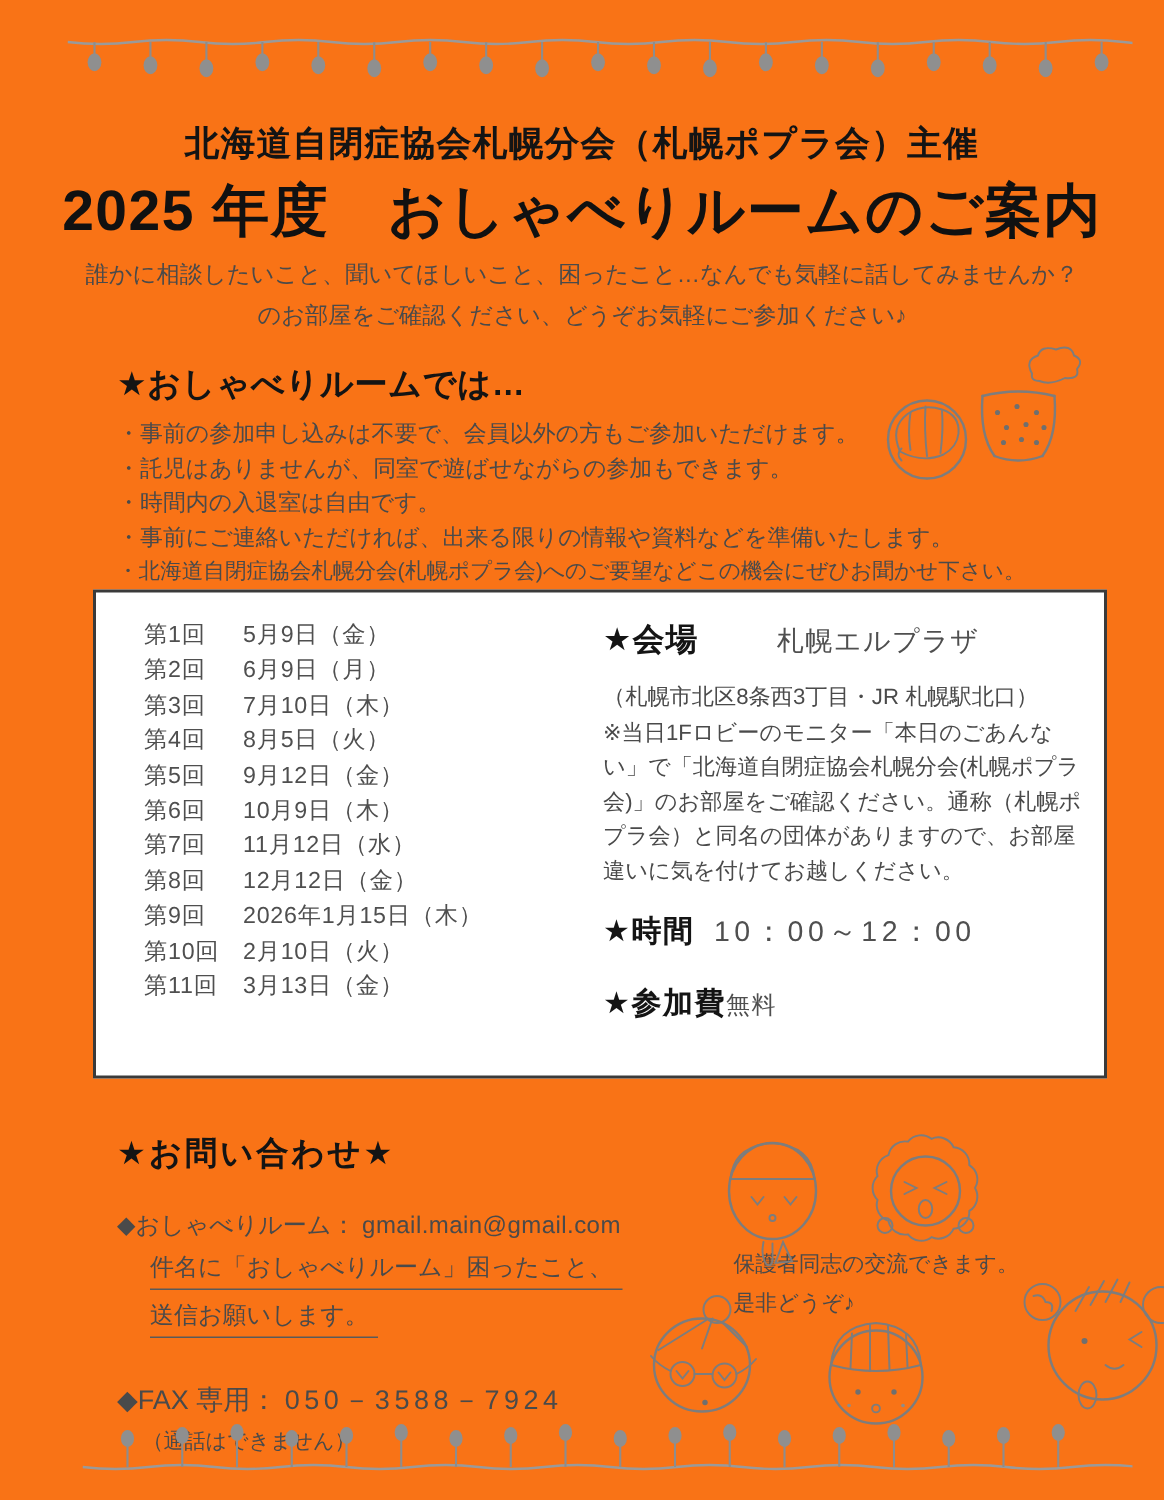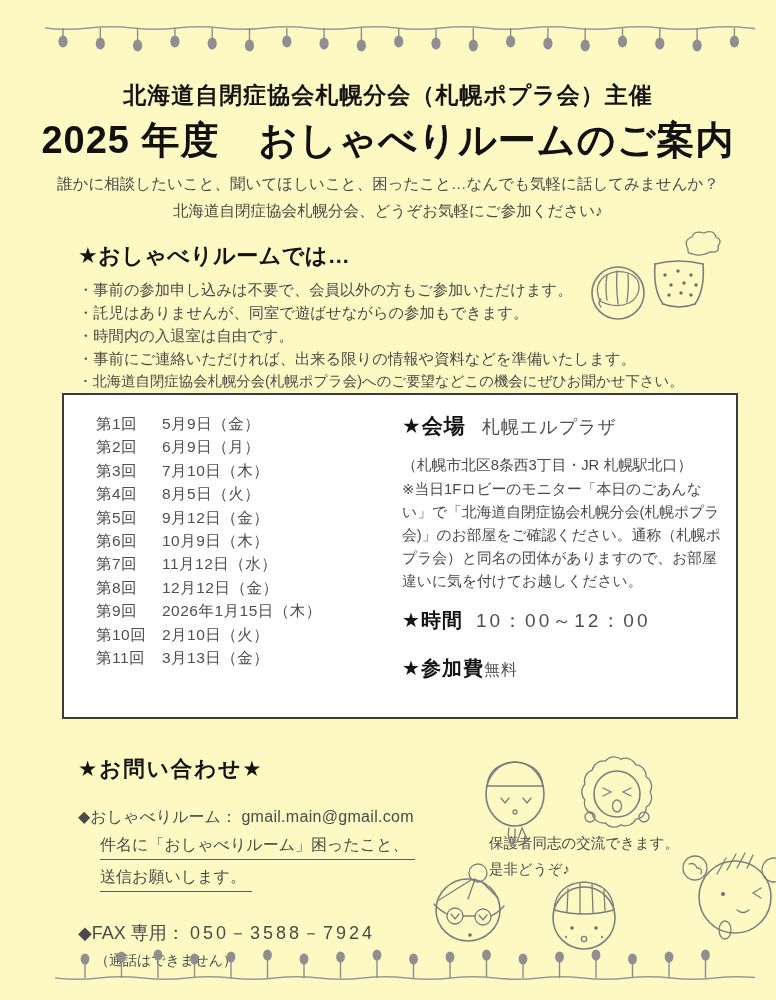--- a/index.html
+++ b/index.html
@@ -1,16 +1,16 @@
 <!DOCTYPE html>
 <html><head>
 <meta charset="utf-8">
 <style>
   html,body{margin:0;padding:0;background:#fff;}
-  .page{position:relative;width:776px;height:1000px;background:#fef9c3;overflow:hidden;
+  .page{position:relative;width:776px;height:1000px;background:#f97316;overflow:hidden;
         font-family:"Liberation Sans","DejaVu Sans",sans-serif;color:#4a4a4a;}
   svg{display:block;}
   .stroke{fill:none;stroke:#7d7d7d;stroke-width:1.6;stroke-linecap:round;stroke-linejoin:round;}
   .stroke-thin{fill:none;stroke:#7d7d7d;stroke-width:1.3;stroke-linecap:round;}
   .garland-top{position:absolute;left:45px;top:8px;}
   .garland-bottom{position:absolute;left:55px;top:946px;}
   .organizer{position:absolute;left:0;right:0;top:80px;text-align:center;
              font-size:23px;font-weight:bold;color:#141414;letter-spacing:1px;}
   .page-title{position:absolute;left:0;right:0;top:115px;text-align:center;
               font-size:38px;font-weight:bold;color:#111;letter-spacing:1px;}
@@ -21,21 +21,21 @@
   .about-list{list-style:none;margin:0;padding:0;font-size:15.3px;color:#4a4a4a;line-height:23px;}
   .about-list li:last-child{font-size:14.4px;}
   .doodle-snack{position:absolute;left:585px;top:228px;}
   .info-box{position:absolute;left:62px;top:393px;width:676px;height:326px;
             border:2px solid #3a3a3a;box-sizing:border-box;background:#fff;}
   .schedule{position:absolute;left:32px;top:17px;}
   .schedule-heading{font-size:21px;font-weight:bold;color:#141414;margin:0 0 15px 0;letter-spacing:1px;}
   .schedule-row{display:flex;font-size:15.5px;color:#4f4f4f;line-height:23.4px;letter-spacing:0.5px;}
   .schedule-round{width:66px;flex:0 0 auto;}
   .venue-col{position:absolute;left:338px;top:17px;width:326px;}
-  .venue-head{display:flex;align-items:baseline;}
+  .venue-head{display:flex;align-items:baseline;gap:36px;}
   .venue-heading{font-size:21px;font-weight:bold;color:#141414;letter-spacing:1px;}
   .venue-name{font-size:18px;color:#4f4f4f;margin-left:16px;letter-spacing:1px;}
   .venue-address{margin-top:14px;font-size:14.8px;color:#4a4a4a;line-height:23px;}
   .venue-note{margin-top:1px;font-size:14.8px;color:#4a4a4a;line-height:23px;}
   .time-row{margin-top:14px;display:flex;align-items:baseline;}
   .time-heading,.fee-heading{font-size:20px;font-weight:bold;color:#141414;letter-spacing:1px;}
   .time-value{font-size:19px;color:#4f4f4f;margin-left:13px;letter-spacing:3px;}
   .fee-row{margin-top:21px;display:flex;align-items:baseline;}
   .fee-value{font-size:16px;color:#4f4f4f;margin-left:0;letter-spacing:1px;}
   .contact{position:absolute;left:78px;top:754px;width:420px;}
@@ -94,21 +94,21 @@
       <line x1="652.0999999999999" y1="20" x2="652.0999999999999" y2="32" stroke="#8d8d8d" stroke-width="1.4"></line>
       <ellipse cx="652.0999999999999" cy="37.5" rx="4.6" ry="6" fill="#8f8f8f"></ellipse>
       <line x1="689.4" y1="20" x2="689.4" y2="28" stroke="#8d8d8d" stroke-width="1.4"></line>
       <ellipse cx="689.4" cy="33.5" rx="4.6" ry="6" fill="#8f8f8f"></ellipse>
     </svg>
 
   <div class="organizer">北海道自閉症協会札幌分会（札幌ポプラ会）主催</div>
   <div class="page-title">2025 年度　おしゃべりルームのご案内</div>
   <div class="intro">
     <div>誰かに相談したいこと、聞いてほしいこと、困ったこと…なんでも気軽に話してみませんか？</div>
-    <div>北海道自閉症協会札幌分会、どうぞお気軽にご参加ください♪</div>
+    <div>のお部屋をご確認ください、どうぞお気軽にご参加ください♪</div>
   </div>
 
   <div class="about">
     <div class="about-heading">★おしゃべりルームでは…</div>
     <ul class="about-list">
 
         <li>・事前の参加申し込みは不要で、会員以外の方もご参加いただけます。</li>
 
         <li>・託児はありませんが、同室で遊ばせながらの参加もできます。</li>
 

